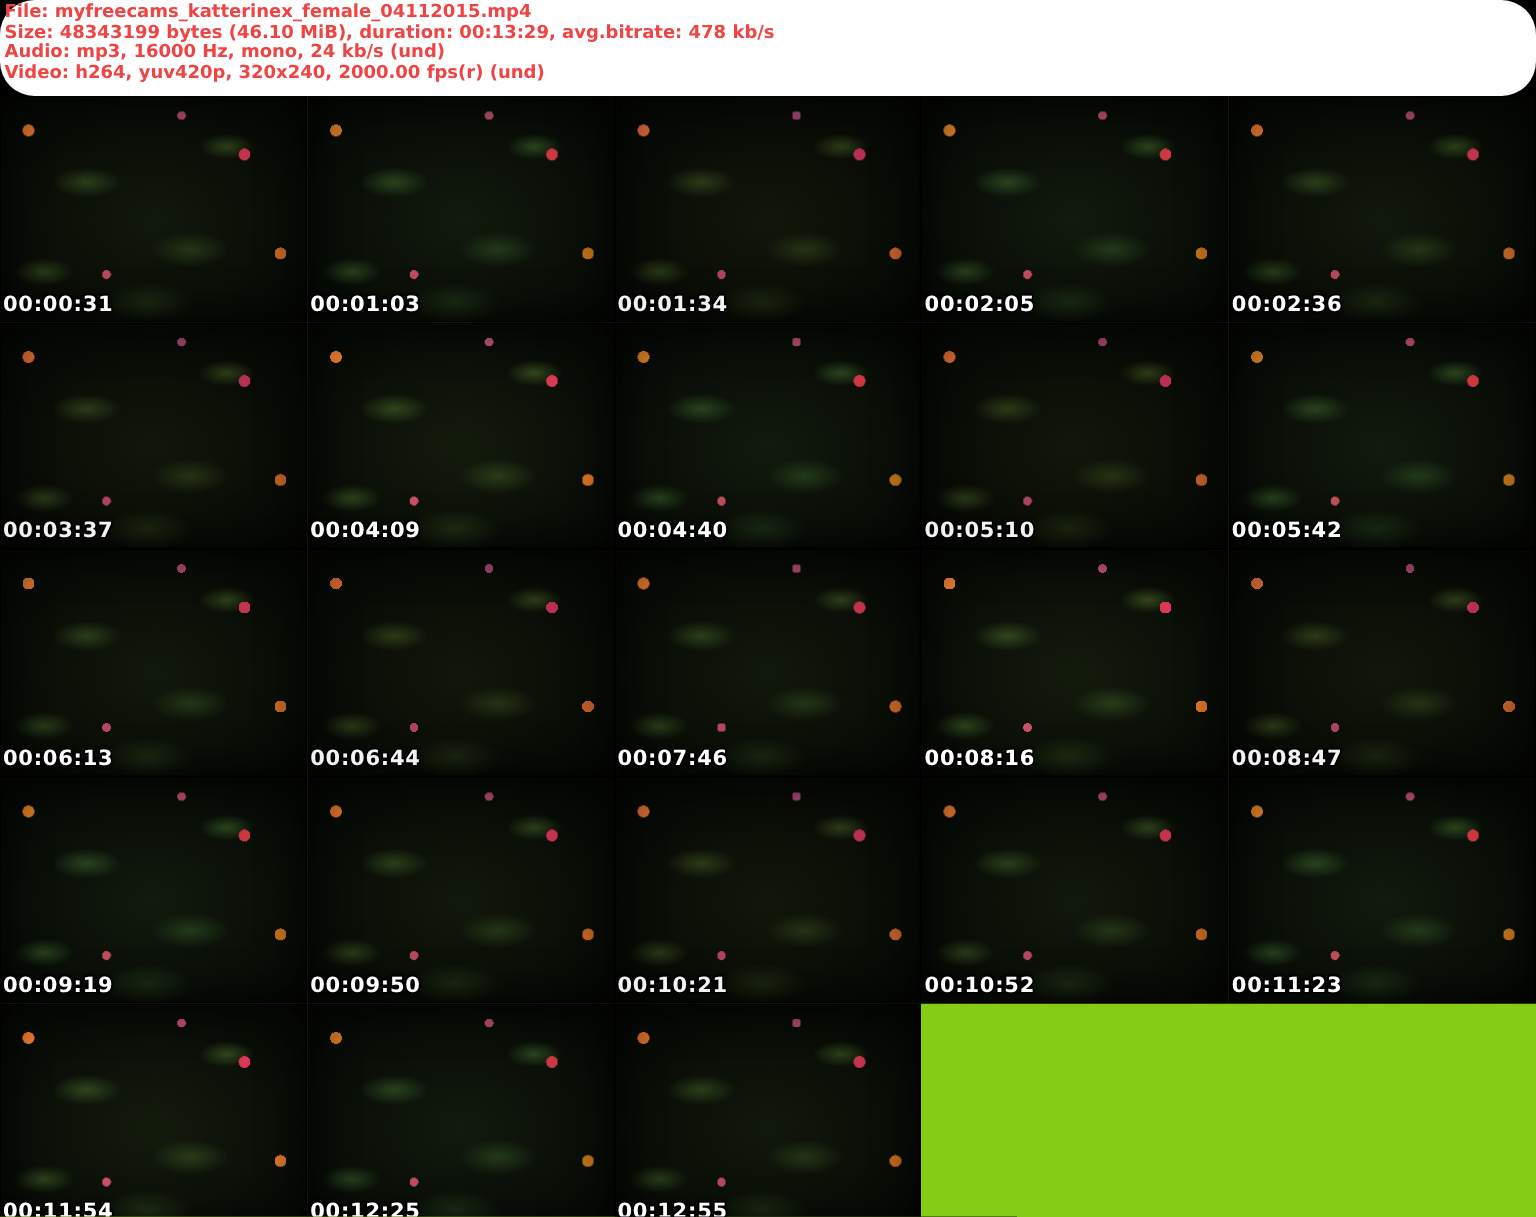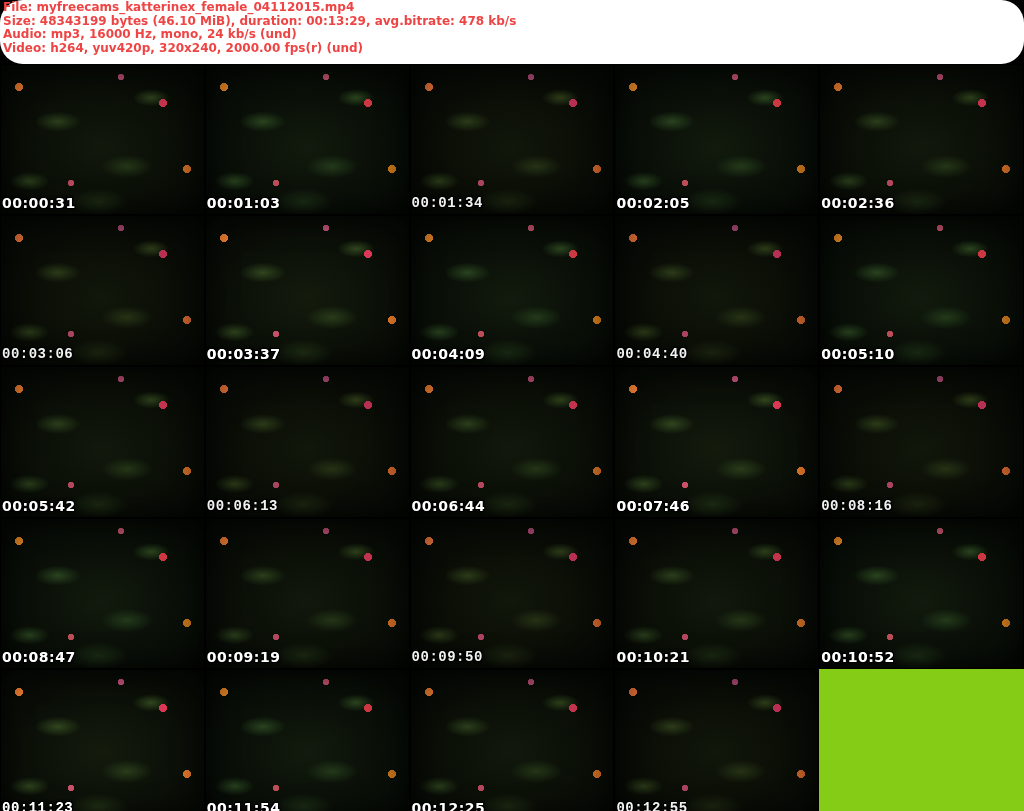--- a/index.html
+++ b/index.html
@@ -53,21 +53,21 @@
       radial-gradient(circle 3px at 120px 12px, #b04a6e 97%, transparent 100%),
       radial-gradient(ellipse 32px 14px at 28% 38%, rgba(48,70,30,.85), transparent 72%),
       radial-gradient(ellipse 26px 12px at 74% 22%, rgba(56,80,34,.75), transparent 72%),
       radial-gradient(ellipse 36px 16px at 62% 68%, rgba(42,62,26,.8),  transparent 72%),
       radial-gradient(ellipse 28px 13px at 14% 78%, rgba(50,74,32,.75), transparent 72%),
       radial-gradient(ellipse 40px 18px at 48% 92%, rgba(34,50,22,.8),  transparent 75%),
       radial-gradient(ellipse 120px 90px at 50% 55%, rgba(20,28,14,.6), rgba(5,8,4,.9));
     box-shadow: inset 0 0 30px rgba(0,0,0,.8);
   }
   .tile:nth-child(2n)   { filter: hue-rotate(8deg) brightness(1.06); }
-  .tile:nth-child(3n)   { filter: hue-rotate(-6deg) brightness(0.95); font-family: Liberation Mono, monospace; }
+  .tile:nth-child(3n)   { filter: hue-rotate(-6deg) brightness(0.95); }
   .tile:nth-child(7n)   { filter: brightness(1.12); }
 
   .ts {
     position: absolute;
     left: 1px;
     bottom: 3px;
     font-size: 14px;
     font-weight: bold;
     color: #ffffff;
     letter-spacing: 0.5px;
@@ -102,23 +102,20 @@
   </figure>
 
   <figure class="tile">
     <span class="ts">00:02:05</span>
   </figure>
 
   <figure class="tile">
     <span class="ts">00:02:36</span>
   </figure>
 
-  <figure class="tile">
-    <span class="ts">00:03:06</span>
-  </figure>
 
   <figure class="tile">
     <span class="ts">00:03:37</span>
   </figure>
 
   <figure class="tile">
     <span class="ts">00:04:09</span>
   </figure>
 
   <figure class="tile">

